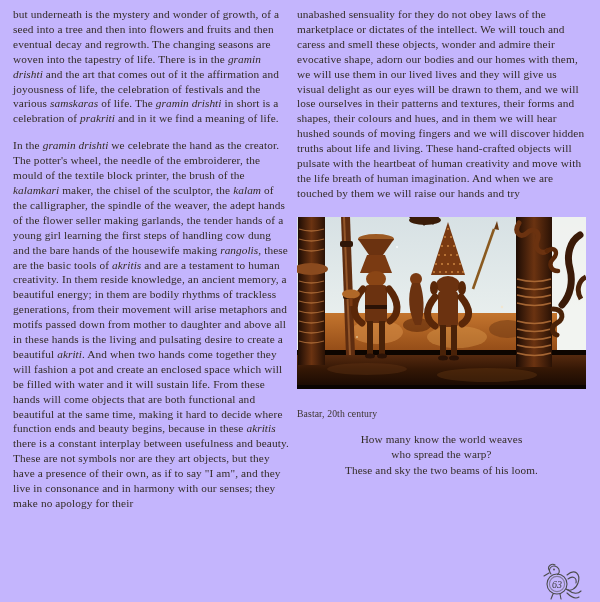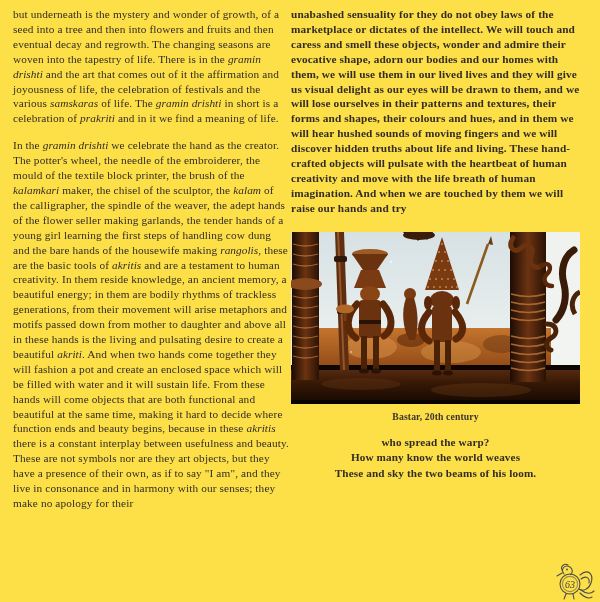--- a/index.html
+++ b/index.html
@@ -1,49 +1,48 @@
 <!DOCTYPE html>
 <html><head>
 <meta charset="utf-8">
 <style>
   html, body { margin: 0; padding: 0; }
   .page {
     position: relative;
     width: 600px;
     height: 602px;
-    background: #fde047;
+    background: #c4b5fd;
     overflow: hidden;
     font-family: "Liberation Serif", "DejaVu Serif", serif;
     color: #332c26;
     font-size: 11.3px;
     line-height: 14.9px;
     letter-spacing: 0.12px;
   }
   .col-left  { position: absolute; left: 13px;  top: 7px; width: 277px; }
-  .col-right { position: absolute; left: 291px; top: 7px; width: 289px; font-weight: bold; }
+  .col-right { position: absolute; left: 297px; top: 7px; width: 289px; }
   .para { margin: 0 0 12px 0; text-align: left; }
   .para i { letter-spacing: 0.05px; }
   .figure { margin: 16px 0 12px 0; }
   .photo-frame { width: 289px; height: 172px; display: block; }
   .caption {
-    text-align: center;
     font-size: 9.7px;
     line-height: 12px;
-    margin-top: 7px;
+    margin-top: 19px;
     color: #3b342d;
   }
   .verse {
     margin-top: 12px;
     text-align: center;
     font-size: 11.2px;
     line-height: 15.5px;
   }
   .ornament {
     position: absolute;
-    right: 4px;
+    right: 17px;
     bottom: 2px;
     width: 46px;
     height: 37px;
   }
   .ornament svg { display: block; }
 </style>
 </head>
 <body>
 
 <div class="page">
@@ -198,22 +197,22 @@
 
         <circle cx="100" cy="30" r="1" fill="#ffffff" opacity="0.8"></circle>
         <circle cx="205" cy="90" r="1.2" fill="#f5e6c8" opacity="0.8"></circle>
         <circle cx="60" cy="120" r="1" fill="#f0d9b0" opacity="0.7"></circle>
       </svg>
       <div class="caption">Bastar, 20th century</div>
     </div>
 
 
     <div class="verse">
+      <div>How many know the world weaves</div>
       <div>who spread the warp?</div>
-      <div>How many know the world weaves</div>
       <div>These and sky the two beams of his loom.</div>
     </div>
   </div>
 
   <div class="ornament">
     <svg viewBox="0 0 46 37" width="46" height="37">
       <g fill="none" stroke="#4c4c4c" stroke-width="1.1" stroke-linecap="round">
 
         <path d="M14,11 c-4,-5 1,-10 6,-7 c3,2 3,6 0.5,7.5"></path>
         <path d="M12,7 c-2,-4 3,-7 6,-5"></path>

